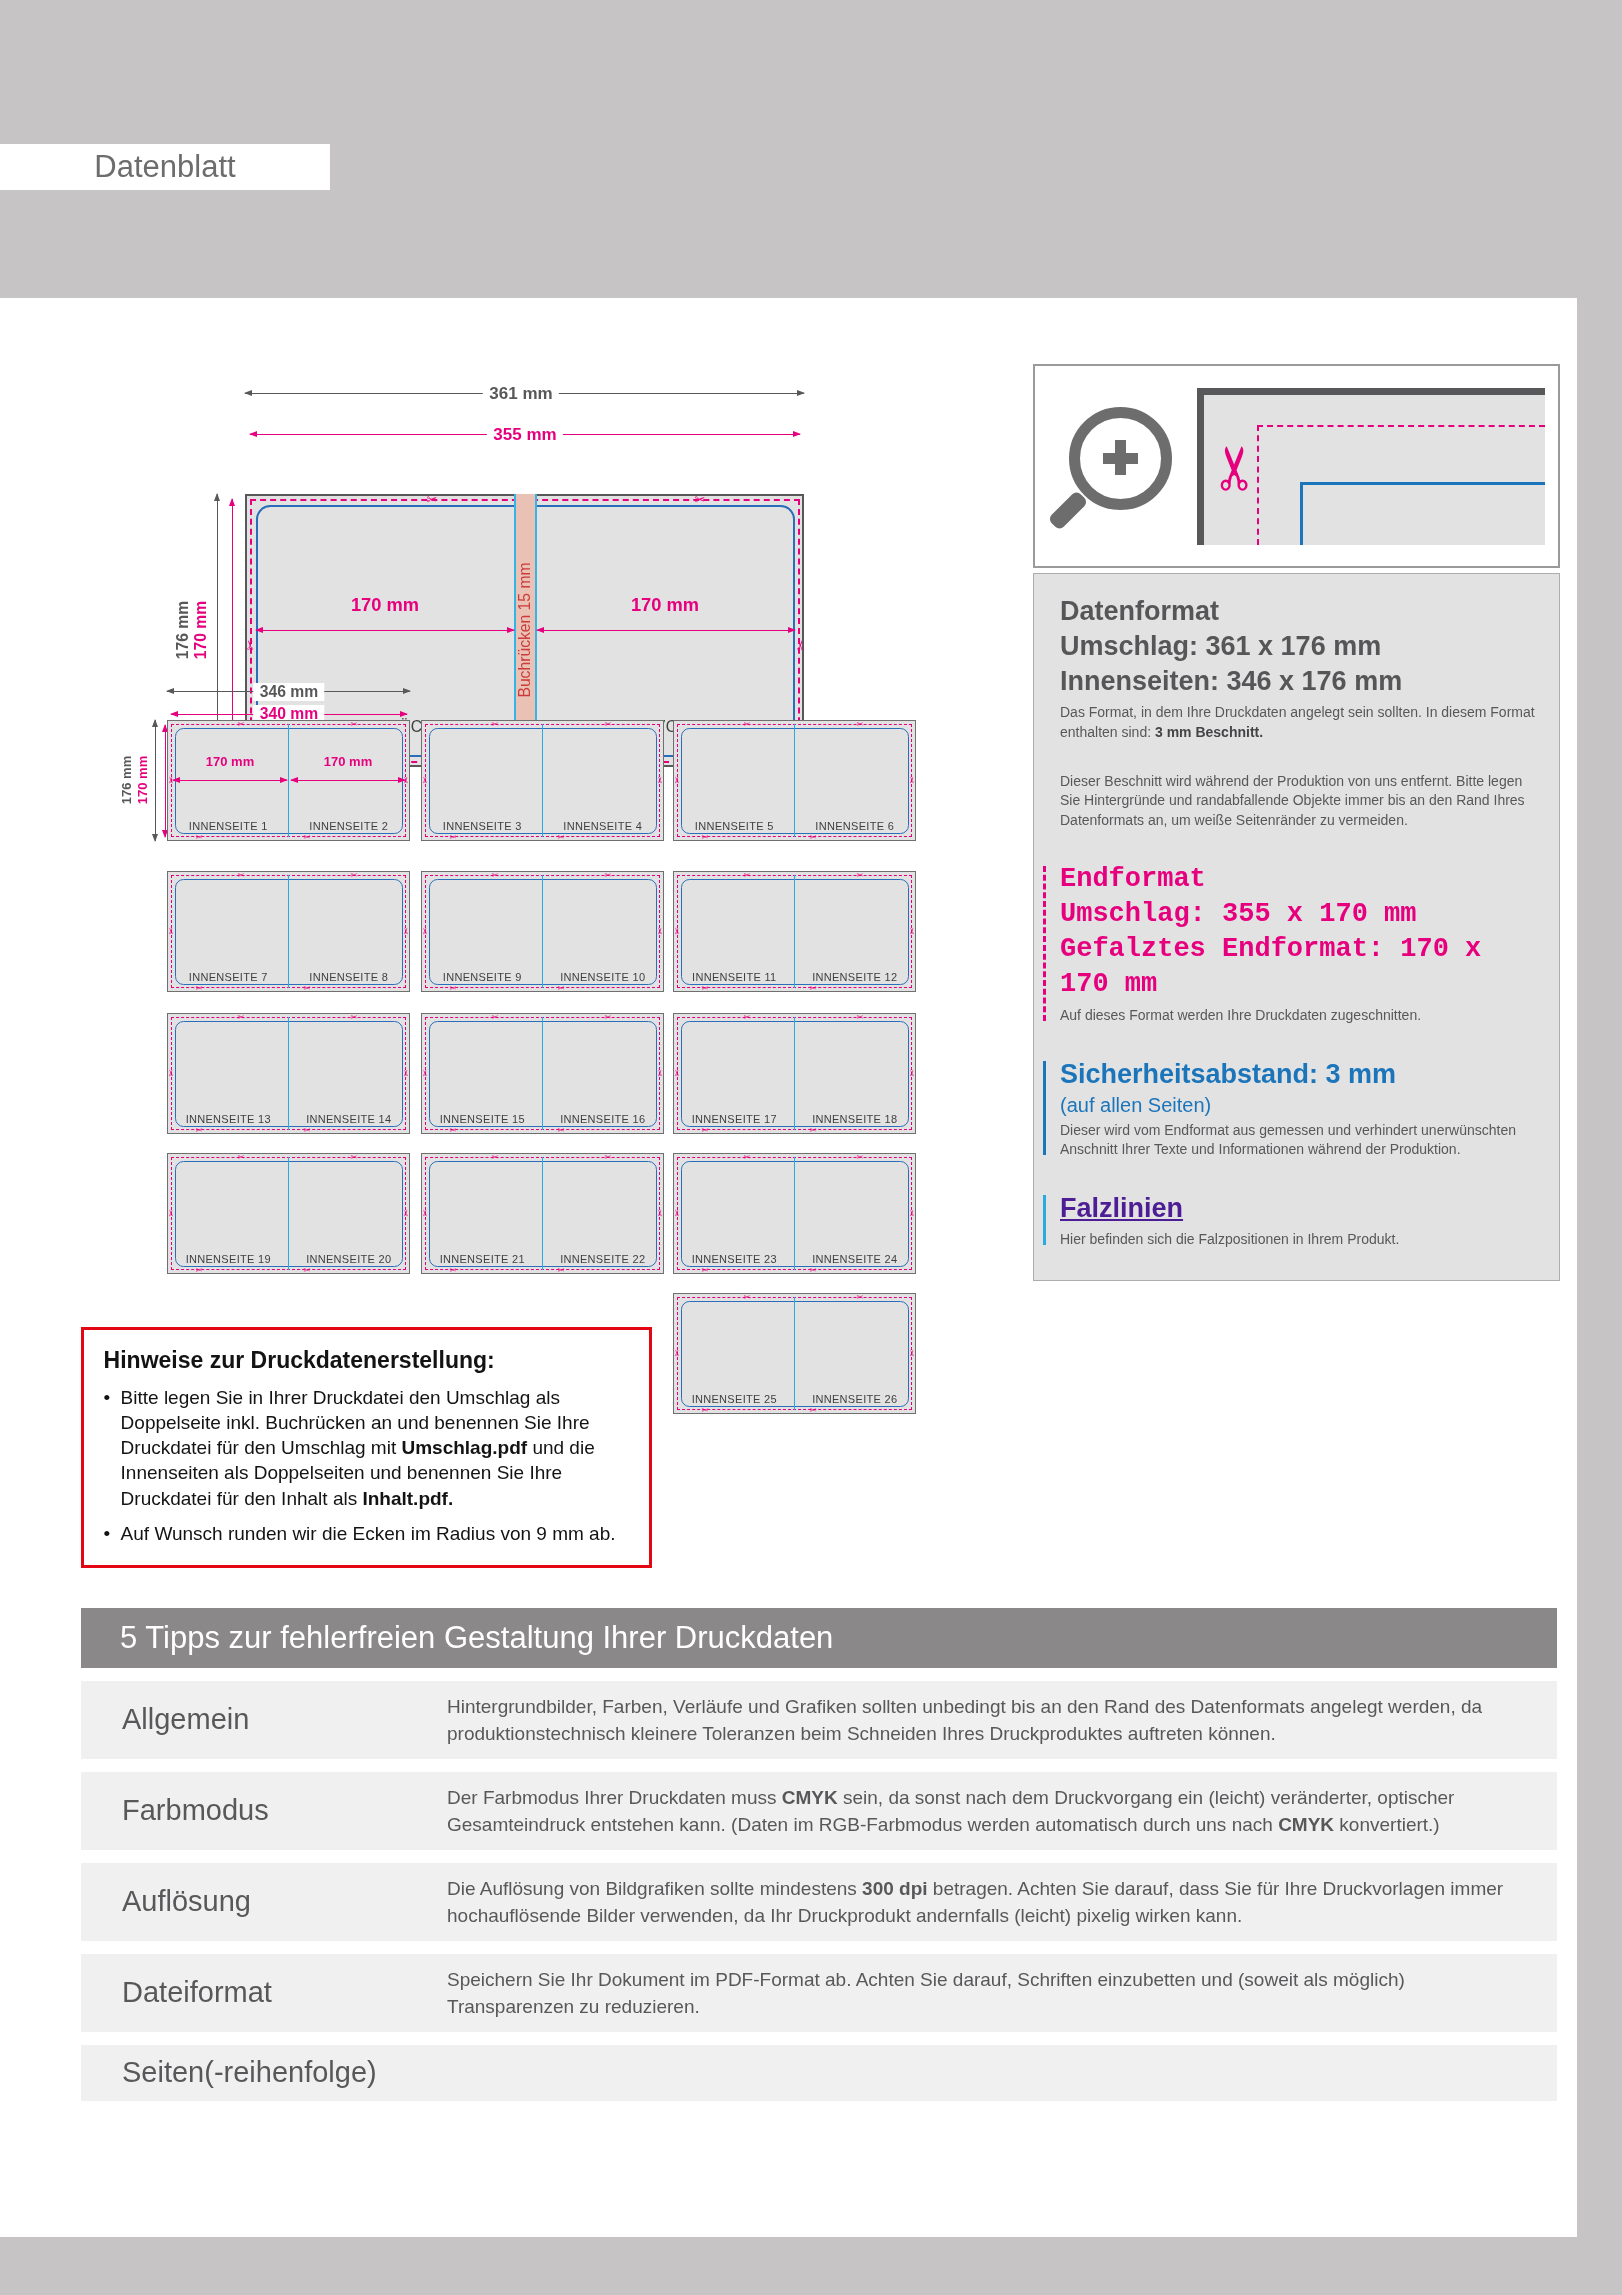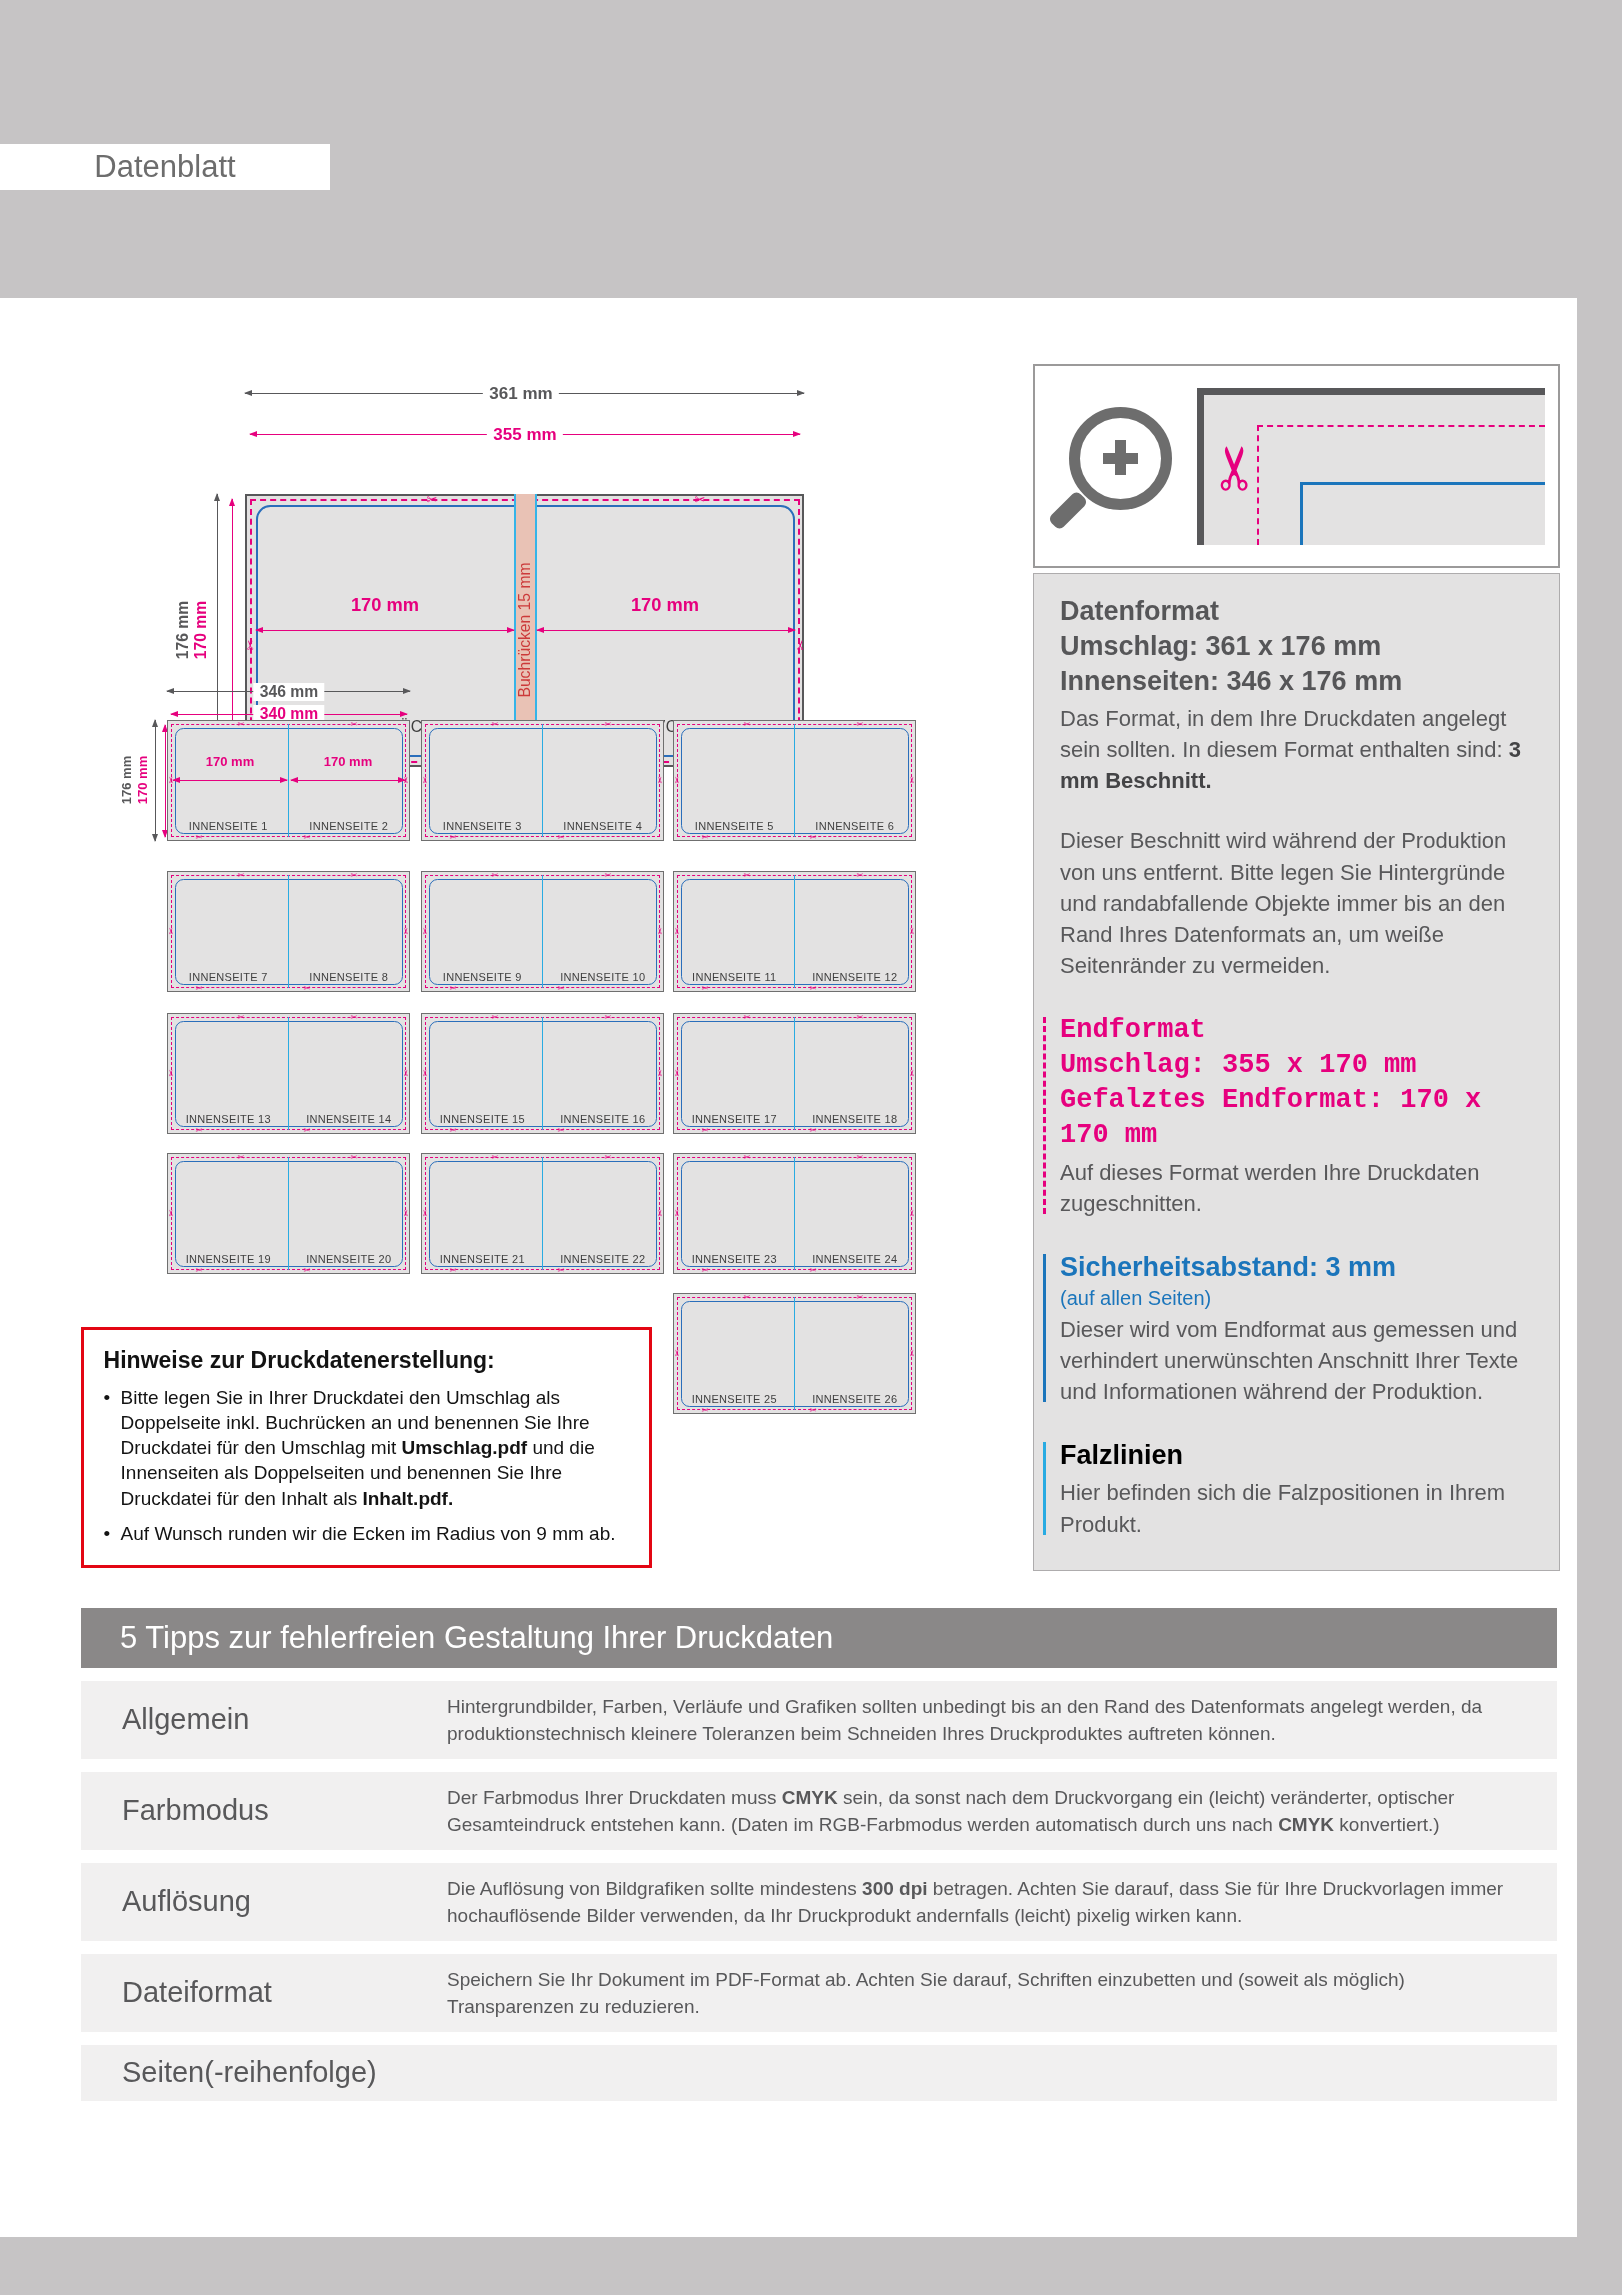--- a/index.html
+++ b/index.html
@@ -64,23 +64,23 @@
   .cd-dh{position:absolute;left:60px;top:37px;width:288px;border-top:2.6px dashed #e6007e;}
   .cd-dv{position:absolute;left:60px;top:37px;height:120px;border-left:2.6px dashed #e6007e;}
   .cd-bh{position:absolute;left:103px;top:94px;width:245px;border-top:3.3px solid #1b75bb;}
   .cd-bv{position:absolute;left:103px;top:94px;height:63px;border-left:3.3px solid #1b75bb;}
   .cd-sc{position:absolute;left:14.4px;top:50px;font-size:60px;color:#e6007e;transform:rotate(-90deg);line-height:1;}
   
   #infoPanel{position:absolute;left:1033px;top:573px;width:527px;background:#e3e2e2;border:1.3px solid #aeacad;box-sizing:border-box;padding:19.6px 22px 30px 26px;}
   .ip-h{font-size:27px;font-weight:bold;line-height:1.3;color:#565658;}
   .ip-h.mag{color:#e6007e;font-family:Liberation Mono, monospace;}
   .ip-h.blue{color:#1b75bb;}
-  .ip-h.cyan{color:#000000;}
+  .ip-h.cyan{color:#4c1d95;text-decoration:underline;}
   .ip-sub{font-size:20px;color:#1b75bb;margin-top:1.3px;}
-  .ip-p{font-size:22px;line-height:1.42;color:#58585a;margin-top:7.9px;}
+  .ip-p{font-size:14px;line-height:1.42;color:#58585a;margin-top:7.9px;}
   .ip-p b{color:#444446;}
   .block{position:relative;margin-top:31px;}
   .block .vline{position:absolute;left:-17px;top:3.9px;bottom:5.2px;width:0;}
   .vline.dash-mag{border-left:3.9px dashed #e6007e;}
   .vline.solid-blue{border-left:3.9px solid #1b75bb;}
   .vline.solid-cyan{border-left:3.9px solid #29abe2;}
   
   #tips{position:absolute;left:81px;top:1608px;width:1476px;}
   #tipsBar{height:60px;background:#8a8888;display:flex;align-items:center;}
   #tipsBarText{color:#ffffff;font-size:31px;padding-left:39px;}

